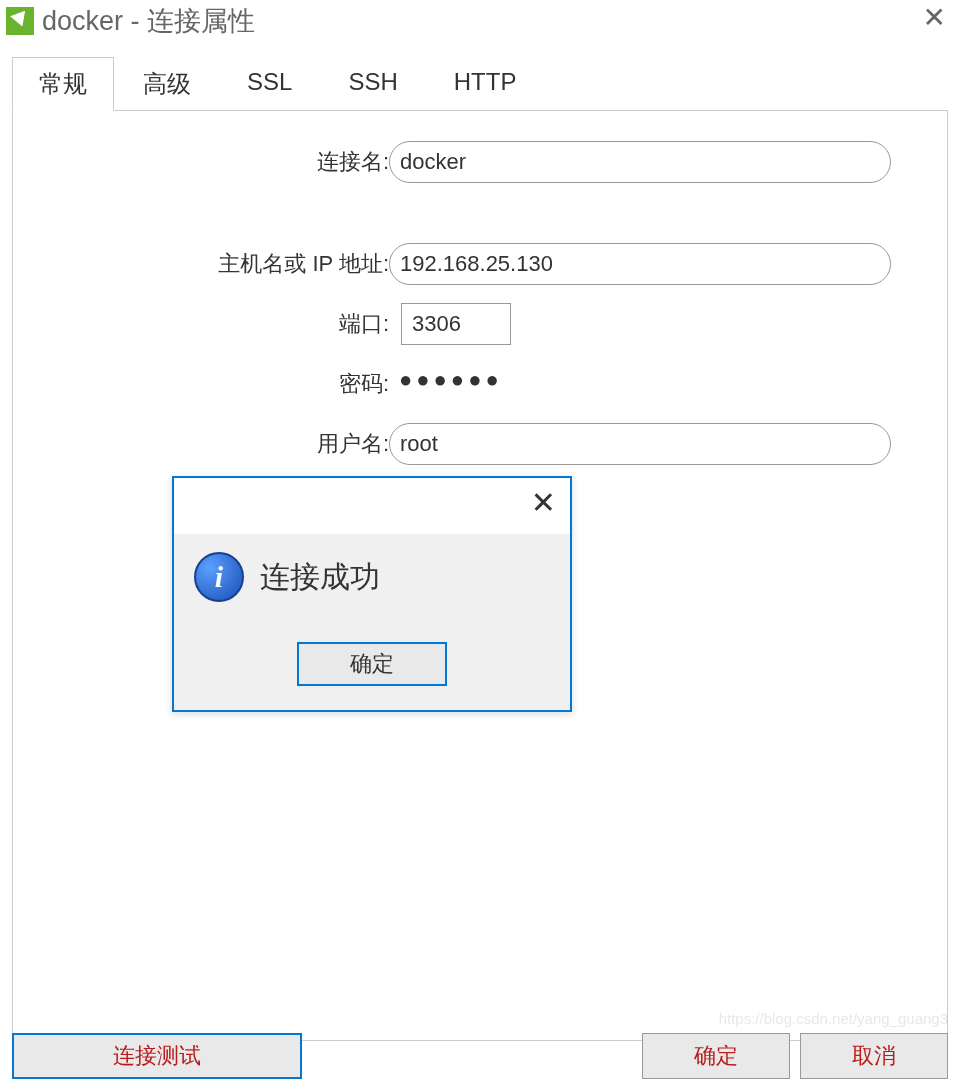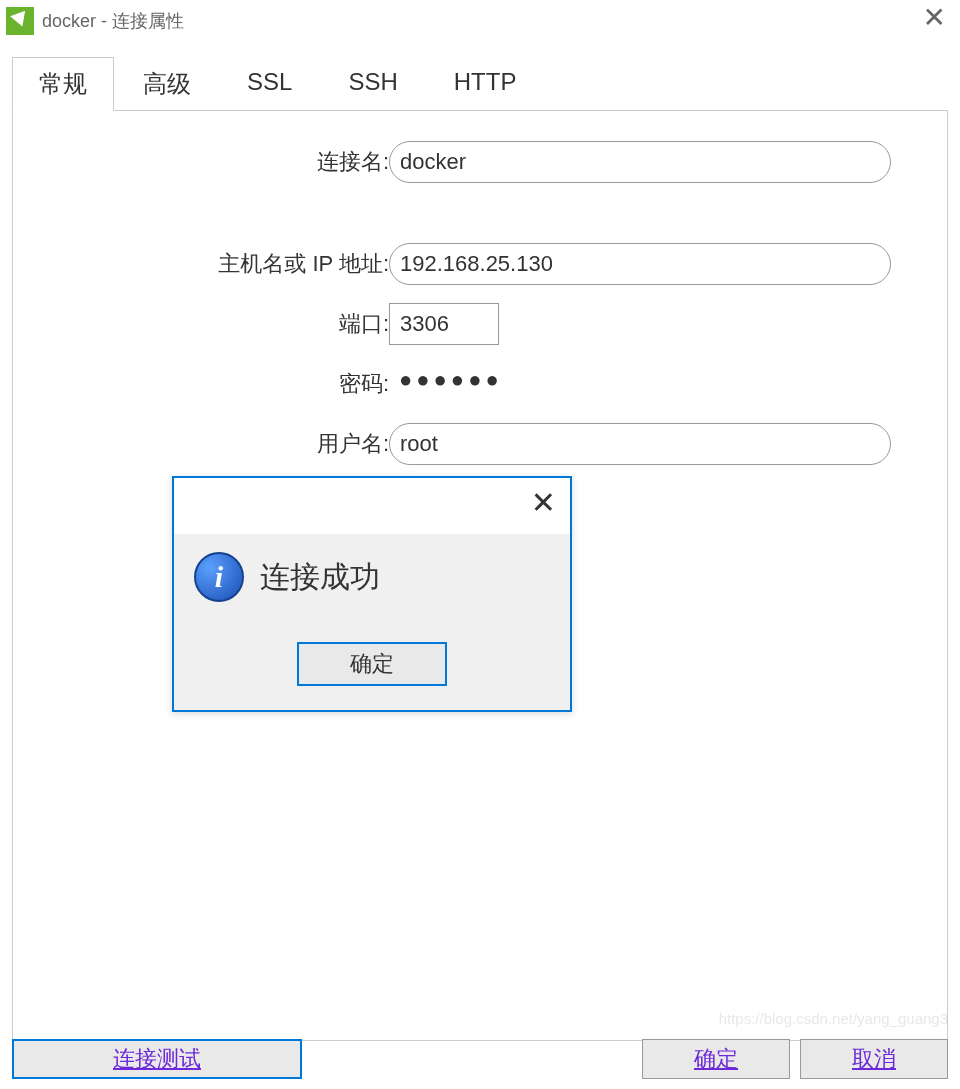--- a/index.html
+++ b/index.html
@@ -38,21 +38,21 @@
       height: 0;
       border-left: 8px solid transparent;
       border-right: 8px solid transparent;
       border-top: 14px solid #fff;
       top: 6px;
       left: 6px;
       transform: rotate(-20deg);
     }
     .titlebar .title-text {
       color: #666;
-      font-size: 18px;
+      font-size: 27px;
     }
     .titlebar .close-main {
       position: absolute;
       right: 14px;
       top: 4px;
       font-size: 28px;
       color: #666;
       cursor: pointer;
       font-family: Arial, sans-serif;
       line-height: 1;
@@ -112,20 +112,21 @@
       font-size: 22px;
       color: #333;
       background: #fff;
     }
     .form-input.wide {
       width: 502px;
       border-radius: 21px;
     }
     .form-input.narrow {
       width: 110px;
+      margin-left: 12px;
     }
     .form-input.pw {
       width: 490px;
       border: none;
       font-size: 22px;
       letter-spacing: 4px;
       font-weight: bold;
     }
     .checkbox-row {
       display: flex;
@@ -151,30 +152,29 @@
     .bottom-bar {
       position: absolute;
       bottom: 10px;
       left: 12px;
       right: 12px;
       display: flex;
       justify-content: space-between;
       align-items: center;
     }
     .btn {
-      height: 40px;
+      height: 46px;
       border: 1px solid #999;
       background: #e9e9e9;
       font-size: 22px;
-      color: #6d28d9;
+      color: #b91c1c;
       cursor: pointer;
       display: flex;
       align-items: center;
       justify-content: center;
-      text-decoration: underline;
     }
     .btn.test {
       width: 290px;
       border: 2px solid #0078d7;
       background: #e9e9e9;
     }
     .btn.ok-main {
       width: 148px;
       margin-right: 10px;
     }

